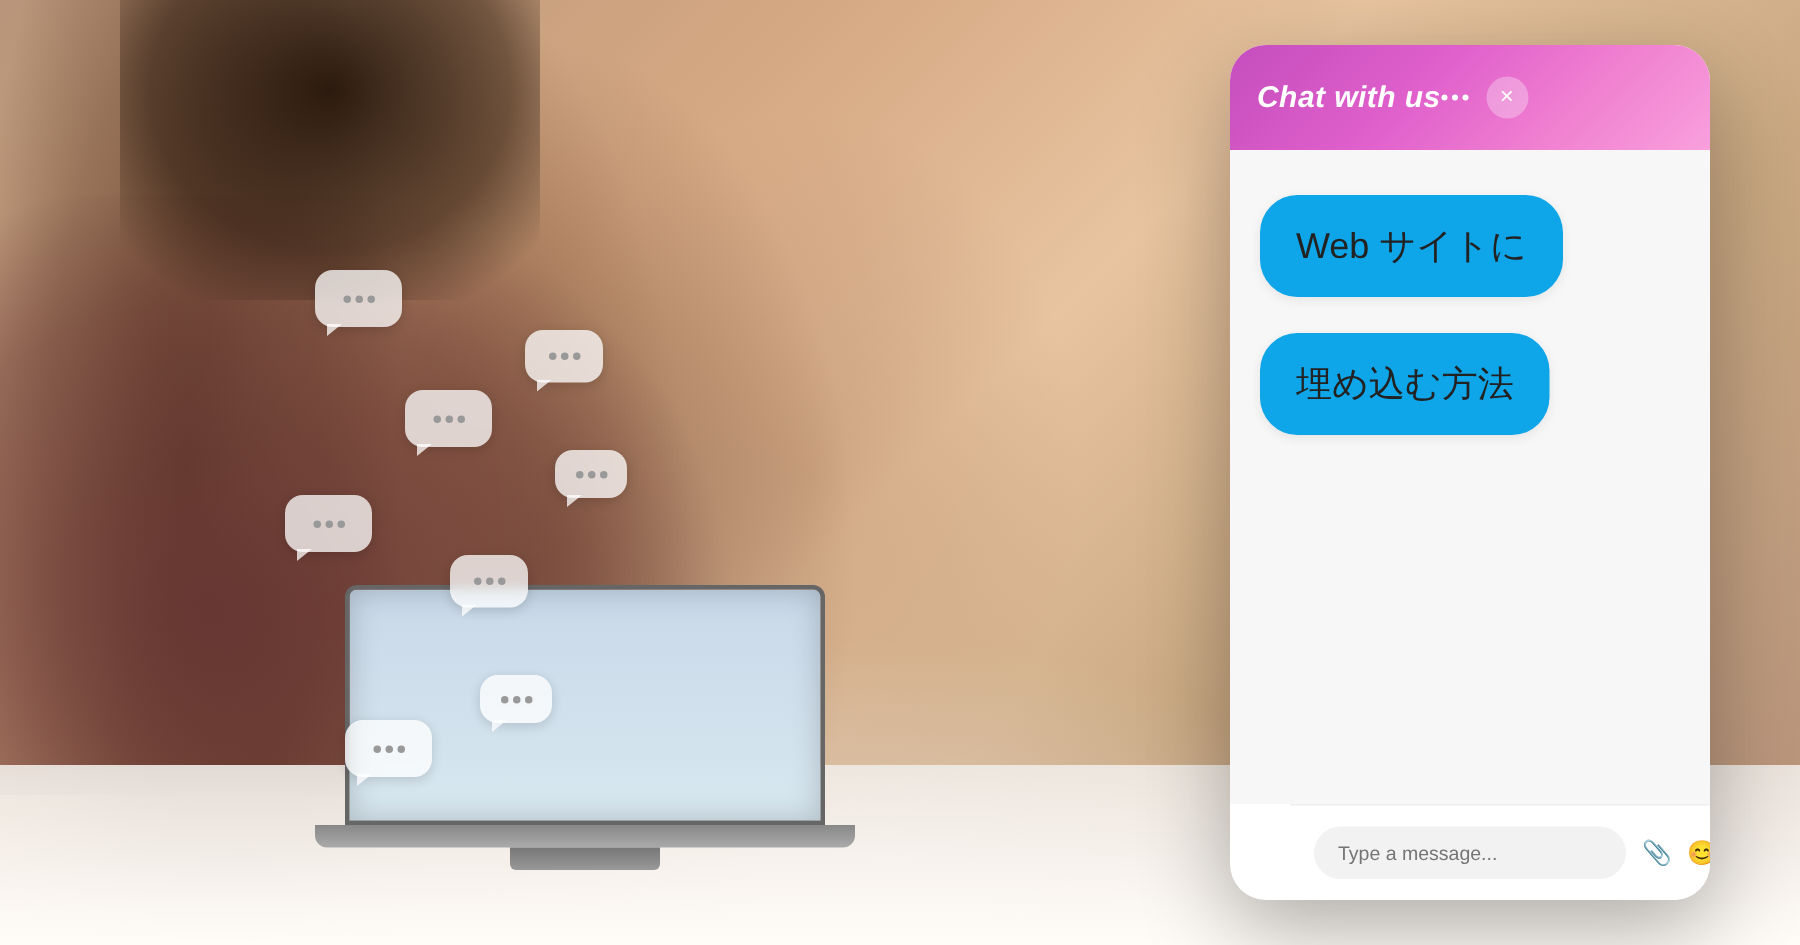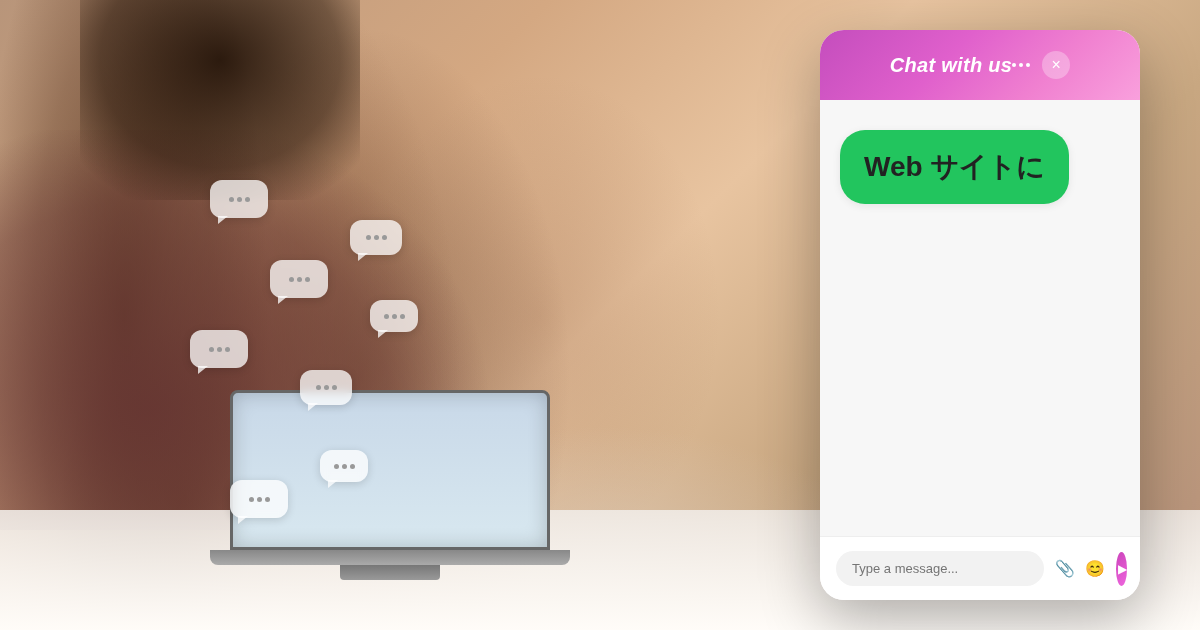--- a/index.html
+++ b/index.html
@@ -134,21 +134,21 @@
       overflow: hidden;
       display: flex;
       flex-direction: column;
     }
 
     .chat-header {
       background: linear-gradient(135deg, #c44dbd 0%, #e060cc 40%, #f080d0 70%, #f9a0dd 100%);
       padding: 20px 18px;
       display: flex;
       align-items: center;
-      justify-content: center;
+      justify-content: flex-start;
       min-height: 70px;
     }
 
     .chat-header-title {
       font-size: 20px;
       font-weight: 700;
       font-style: italic;
       color: white;
       letter-spacing: 0.3px;
     }
@@ -192,39 +192,40 @@
       flex: 1;
       background: #f7f7f7;
       padding: 30px 20px;
       display: flex;
       flex-direction: column;
       gap: 24px;
       overflow-y: auto;
     }
 
     .message-bubble {
-      background: #22c55e;
+      background: #0ea5e9;
       border-radius: 25px;
       padding: 18px 24px;
-      font-size: 28px;
-      font-weight: 700;
+      font-size: 24px;
+      font-weight: 400;
       color: #222;
       align-self: flex-start;
       max-width: 90%;
       box-shadow: 0 2px 8px rgba(0,0,0,0.08);
     }
 
     
     .chat-input-area {
       background: #fff;
       padding: 14px 16px;
       border-top: 1px solid #eee;
       display: flex;
       align-items: center;
       gap: 10px;
+      margin-left: 40px;
     }
 
     .chat-input {
       flex: 1;
       background: #f2f2f2;
       border: none;
       border-radius: 20px;
       padding: 10px 16px;
       font-size: 13px;
       color: #aaa;
@@ -403,20 +404,21 @@
         <div class="header-dot"></div>
         <div class="header-dot"></div>
         <div class="header-dot"></div>
       </div>
       <button class="close-btn">×</button>
     </div>
   </div>
 
   <div class="chat-messages">
     <div class="message-bubble">Web サイトに</div>
+    <div class="message-bubble">埋め込む方法</div>
   </div>
 
   <div class="chat-input-area">
     <input class="chat-input" type="text" placeholder="Type a message..." style="">
     <div class="input-icons">
       <span class="input-icon">📎</span>
       <span class="input-icon">😊</span>
     </div>
     <button class="send-btn">
       <span style="font-size:12px; margin-left:2px;">▶</span>

